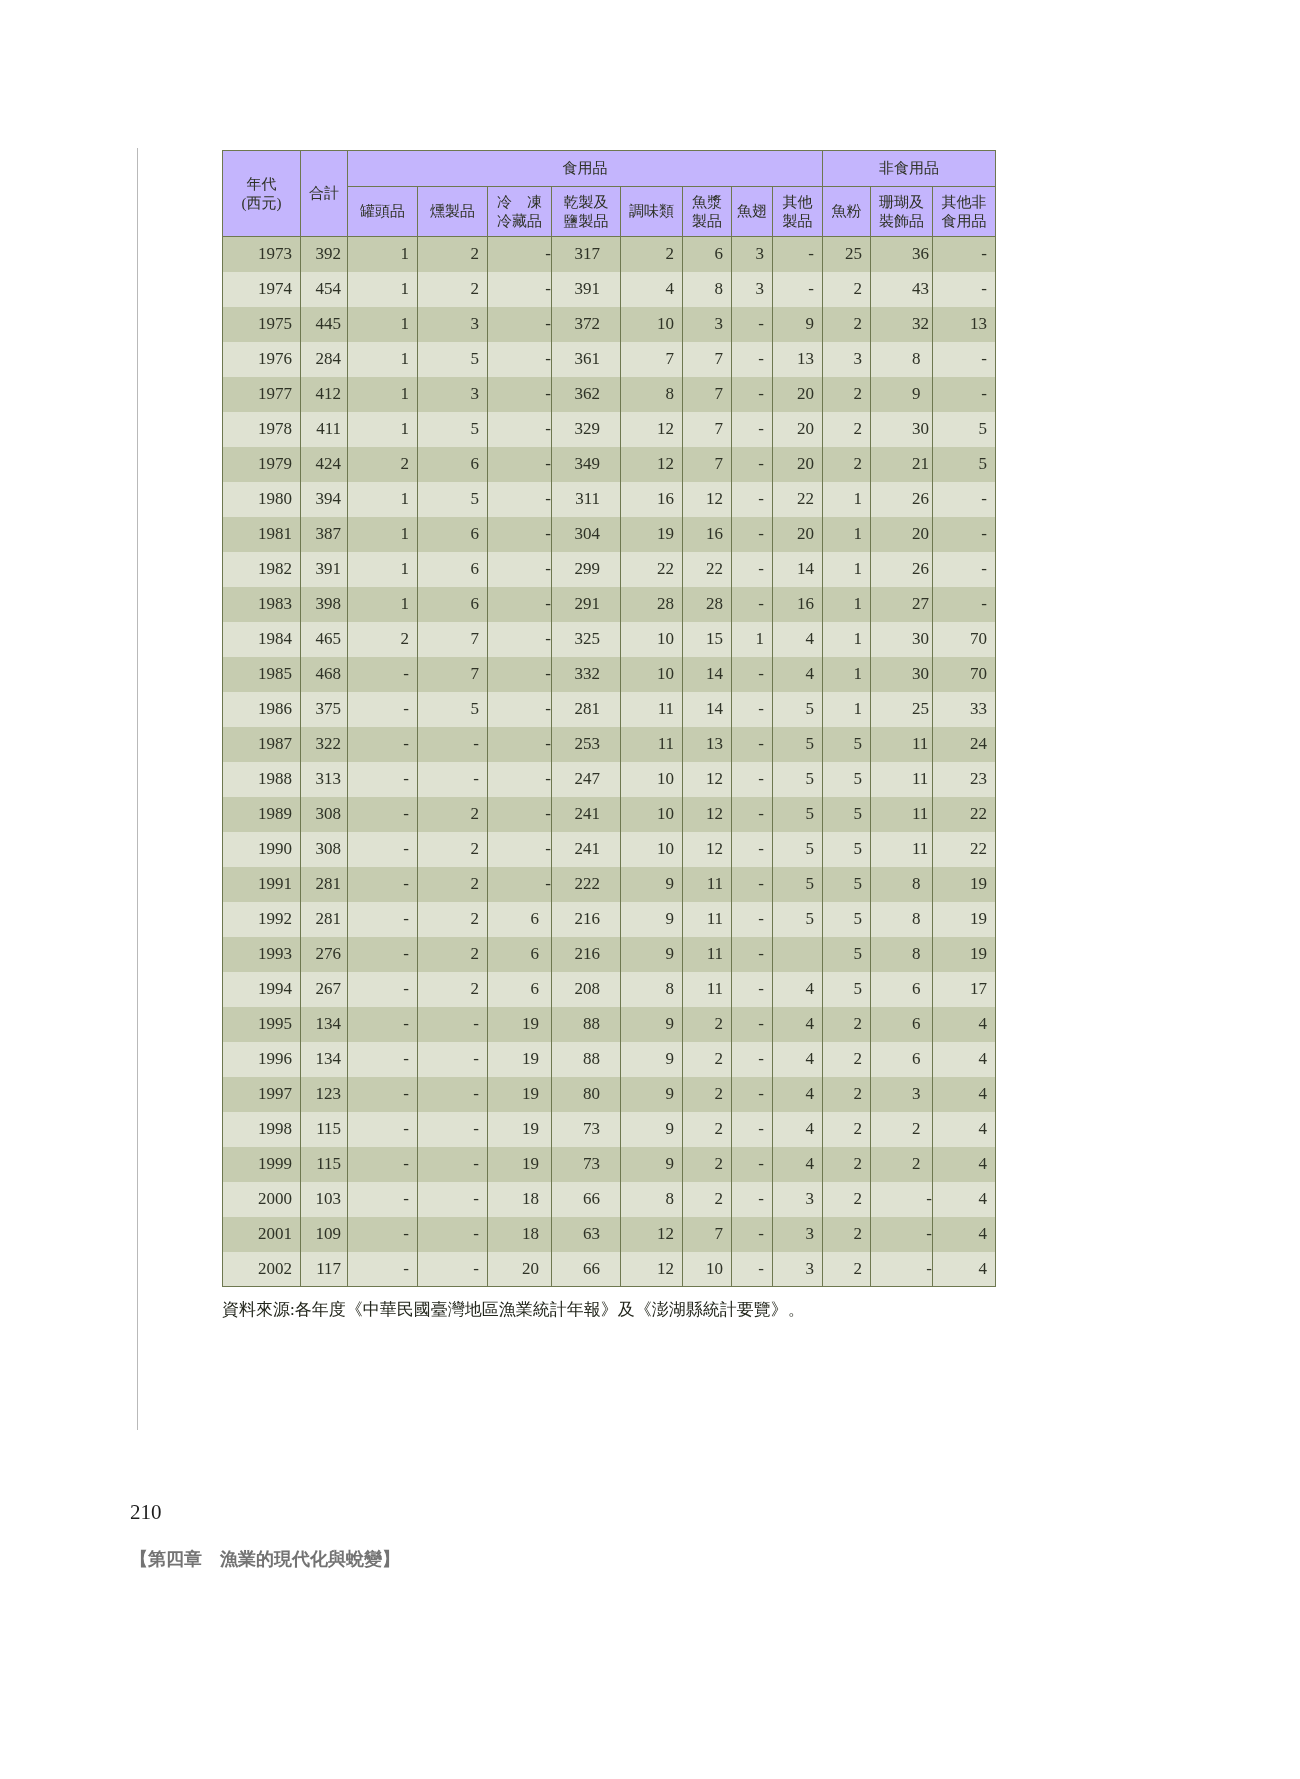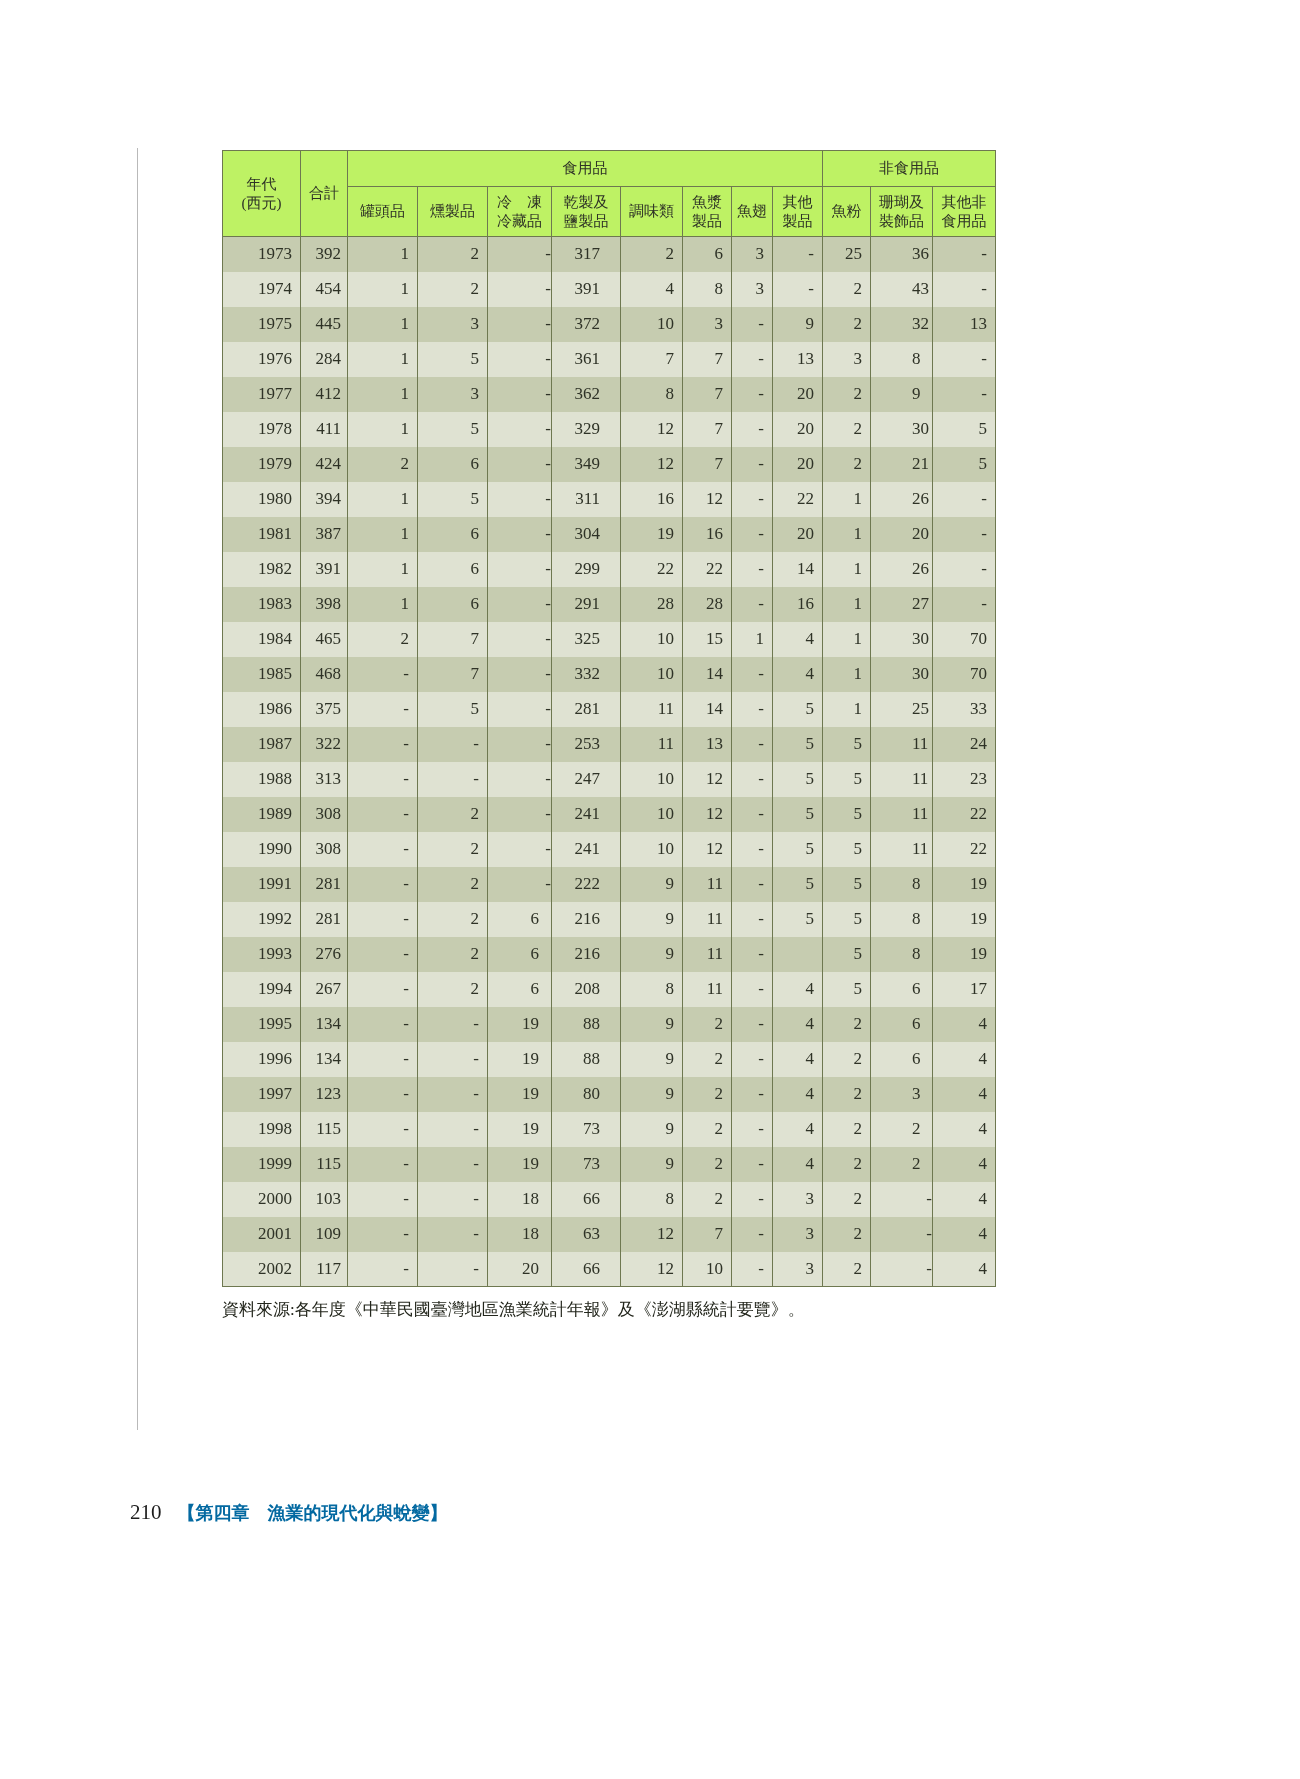--- a/index.html
+++ b/index.html
@@ -14,21 +14,21 @@
   .table-wrap{position:absolute;left:222px;top:150px;width:773px;}
   table.stats{
     border-collapse:collapse;table-layout:fixed;width:773px;
     border:1px solid #6e7850;
   }
   table.stats th, table.stats td{
     border-left:1px solid #6e7850;
     font-weight:normal;box-sizing:border-box;overflow:hidden;
   }
   table.stats th{
-    background:#bef264;font-size:15px;line-height:1.25;text-align:center;
+    background:#c4b5fd;font-size:15px;line-height:1.25;text-align:center;
     vertical-align:middle;padding:0;
   }
   tr.group-row th{height:36px;border-bottom:1px solid #6e7850;}
   tr.sub-row th{height:50px;border-bottom:1px solid #6e7850;}
   th.rowspan-head{border-bottom:1px solid #6e7850;}
   .th-inner{display:flex;flex-direction:column;justify-content:center;height:100%;}
   table.stats td{
     height:35px;font-size:17px;text-align:right;padding:0 8px 0 0;
     vertical-align:middle;
   }
@@ -39,24 +39,24 @@
   table.stats td:nth-child(2){padding-right:6px;}
   table.stats td:nth-child(5){padding-right:12px;}
   table.stats td:nth-child(6){padding-right:20px;}
   table.stats td:nth-child(12){padding-right:12px;padding-left:41px;}
   table.stats td:nth-child(2).dash,
   table.stats td:nth-child(5).dash,
   table.stats td:nth-child(6).dash,
   table.stats td:nth-child(12).dash{padding-right:0;}
   .notes{margin-top:9px;font-size:17px;line-height:1.62;color:#23261c;}
   .footer{
-    position:absolute;left:130px;top:1500px;display:flex;align-items:baseline;gap:16px;
+    position:absolute;left:130px;top:1500px;display:flex;align-items:baseline;gap:22px;flex-direction:column;
   }
   .footer .pagenum{font-size:21px;color:#1d1d1d;}
-  .footer .chapter{font-size:18px;font-weight:bold;color:#0369a1;}
+  .footer .chapter{font-size:18px;font-weight:bold;color:#737373;}
 </style>
 </head>
 <body>
 
 <div class="left-rule"></div>
 
 <div class="table-wrap">
   <table class="stats">
     <colgroup>
       <col style="width:78px">

